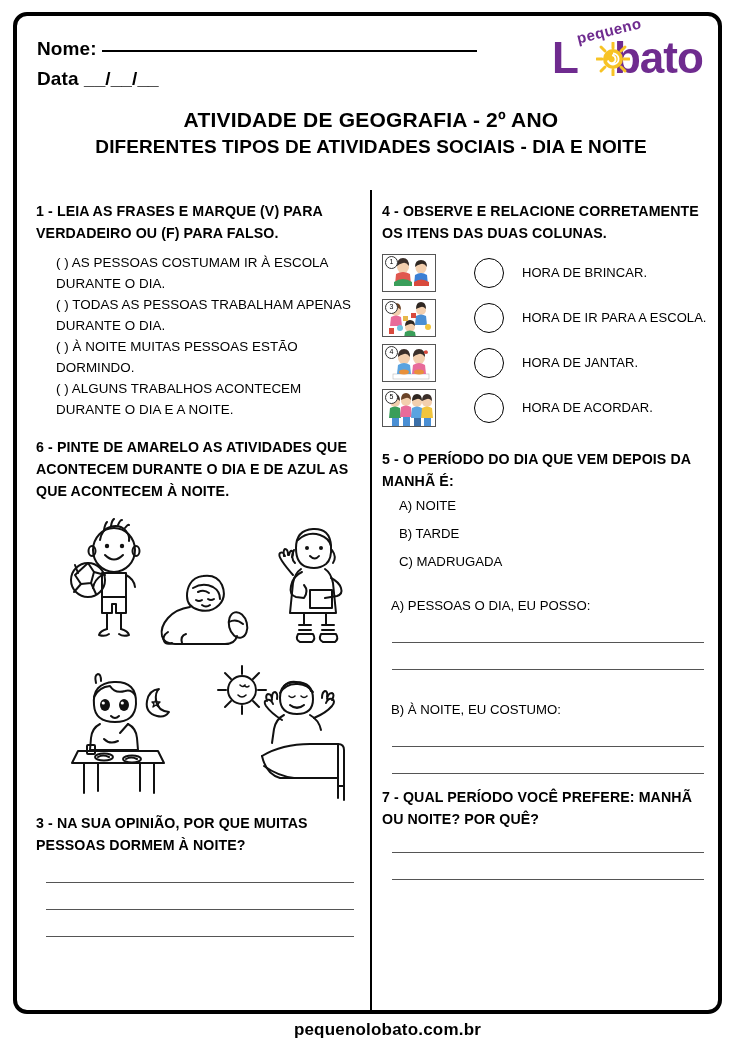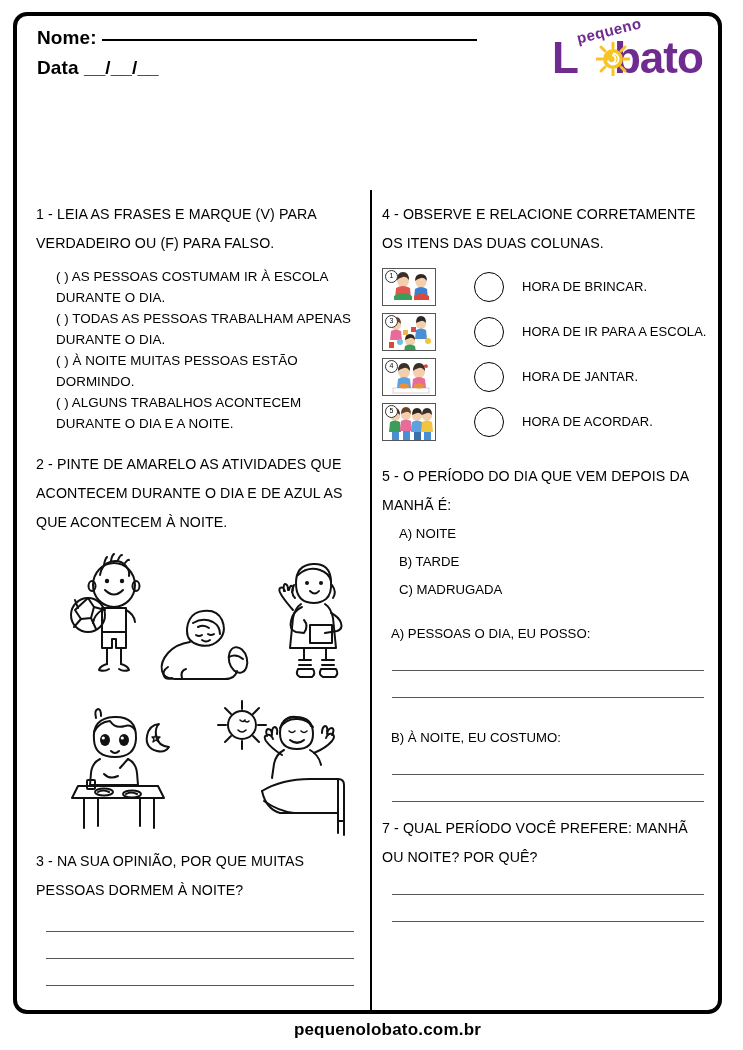--- a/index.html
+++ b/index.html
@@ -27,21 +27,21 @@
     left: 13px; top: 12px;
     width: 709px; height: 1002px;
     border: 4px solid #000;
     border-radius: 14px;
     box-sizing: border-box;
   }
 
   
   #header {
     position: absolute;
-    left: 25px; top: 9px;
+    left: 25px; top: 20px;
     width: 690px; height: 75px;
   }
   .name-row, .date-row {
     font-size: 19px;
     font-weight: bold;
     letter-spacing: .1px;
     white-space: nowrap;
   }
   .name-row { position:absolute; left: 12px; top: 18px; }
   .date-row { position:absolute; left: 12px; top: 48px; }
@@ -118,22 +118,22 @@
     width: 326px;
   }
   #col-right {
     position: absolute;
     left: 382px; top: 200px;
     width: 330px;
   }
 
   .q-title {
     font-size: 14.2px;
-    font-weight: normal;
-    line-height: 29px;
+    font-weight: bold;
+    line-height: 22px;
     letter-spacing: .1px;
   }
   .q-body {
     font-size: 13.4px;
     line-height: 21px;
     letter-spacing: .05px;
   }
   .q-body .tf-line { display: block; margin-left: 20px; }
   .spacer-8 { height: 8px; }
   .spacer-12 { height: 12px; }
@@ -253,36 +253,40 @@
           <line x1="25" y1="25" x2="29" y2="29"></line>
           <line x1="29" y1="5" x2="25" y2="9"></line>
           <line x1="9" y1="25" x2="5" y2="29"></line>
         </g>
         <circle cx="17" cy="17" r="10" fill="#f7c325"></circle>
         <path d="M17 11.5 a5.5 5.5 0 1 1 -5.2 7.1 a4 4 0 1 0 4.2 -5.4" fill="none" stroke="#fff" stroke-width="1.8"></path>
       </svg>
     </div>
   </div>
 
+  <div id="title-block">
+    <div id="title-main">ATIVIDADE DE GEOGRAFIA - 2º ANO</div>
+    <div id="title-sub">DIFERENTES TIPOS DE ATIVIDADES SOCIAIS - DIA E NOITE</div>
+  </div>
 
   <div id="divider"></div>
 
   <div id="col-left">
 
     <div class="q-title">1 - LEIA AS FRASES E MARQUE (V) PARA VERDADEIRO OU (F) PARA FALSO.</div>
     <div class="spacer-8"></div>
     <div class="q-body">
       <span class="tf-line">(   ) AS PESSOAS COSTUMAM IR À ESCOLA DURANTE O DIA.</span>
       <span class="tf-line">(   ) TODAS AS PESSOAS TRABALHAM APENAS DURANTE O DIA.</span>
       <span class="tf-line">(   ) À NOITE MUITAS PESSOAS ESTÃO DORMINDO.</span>
       <span class="tf-line">(   ) ALGUNS TRABALHOS ACONTECEM DURANTE O DIA E A NOITE.</span>
     </div>
 
     <div class="spacer-16"></div>
-    <div class="q-title">2 - PINTE DE AMARELO AS ATIVIDADES QUE ACONTECEM DURANTE O DIA E DE AZUL AS QUE ACONTECEM À NOITE.</div>
+    <div class="q-title">6 - PINTE DE AMARELO AS ATIVIDADES QUE ACONTECEM DURANTE O DIA E DE AZUL AS QUE ACONTECEM À NOITE.</div>
 
     <div id="illus">
 
       <svg style="left:28px; top:6px;" width="110" height="130" viewBox="0 0 110 130">
         <g fill="none" stroke="#111" stroke-width="2" stroke-linecap="round" stroke-linejoin="round">
           <path d="M36 22 q2-11 10-13 q10-3 16 4 q4 5 3 10"></path>
           <path d="M40 12 q1 -6 3 -8 M47 8 q1 -6 3 -7 M54 7 q2 -5 4 -5 M61 10 q3 -4 4 -3"></path>
           <ellipse cx="50" cy="32" rx="21" ry="22"></ellipse>
           <circle cx="43" cy="28" r="2.2" fill="#111" stroke="none"></circle>
           <circle cx="58" cy="28" r="2.2" fill="#111" stroke="none"></circle>

